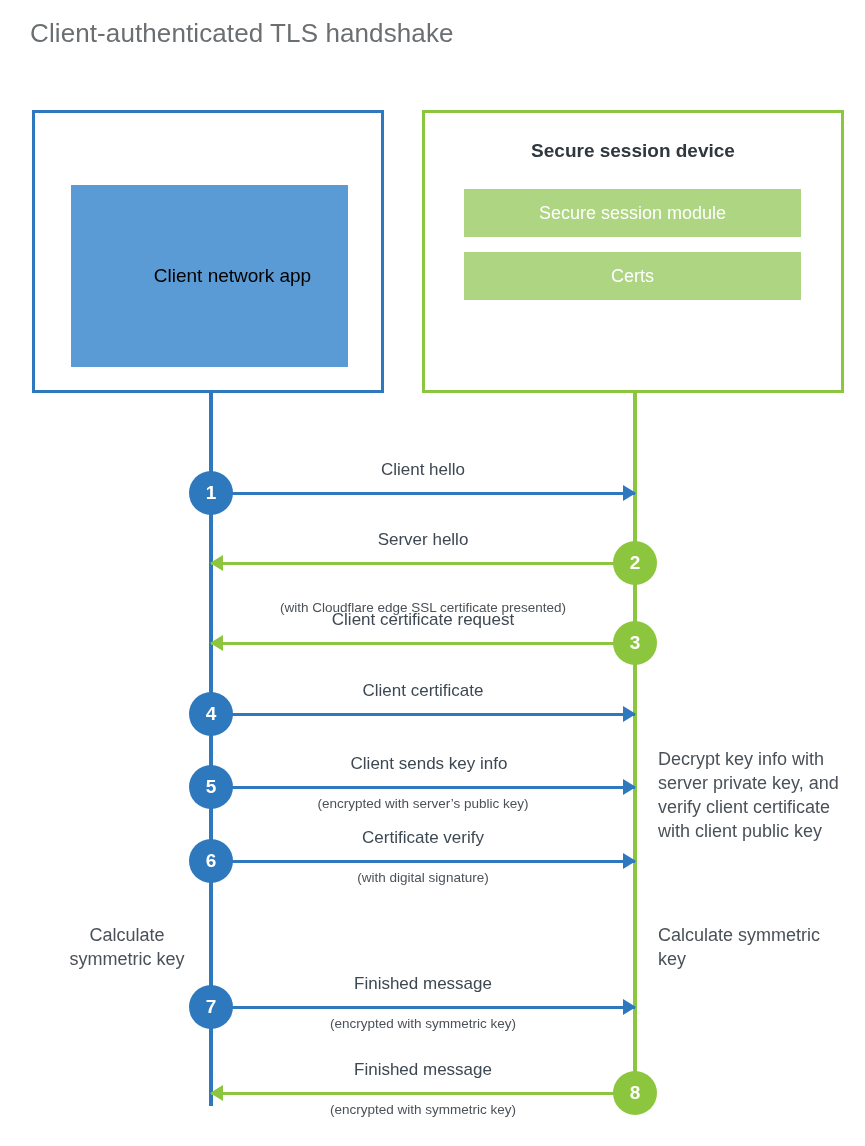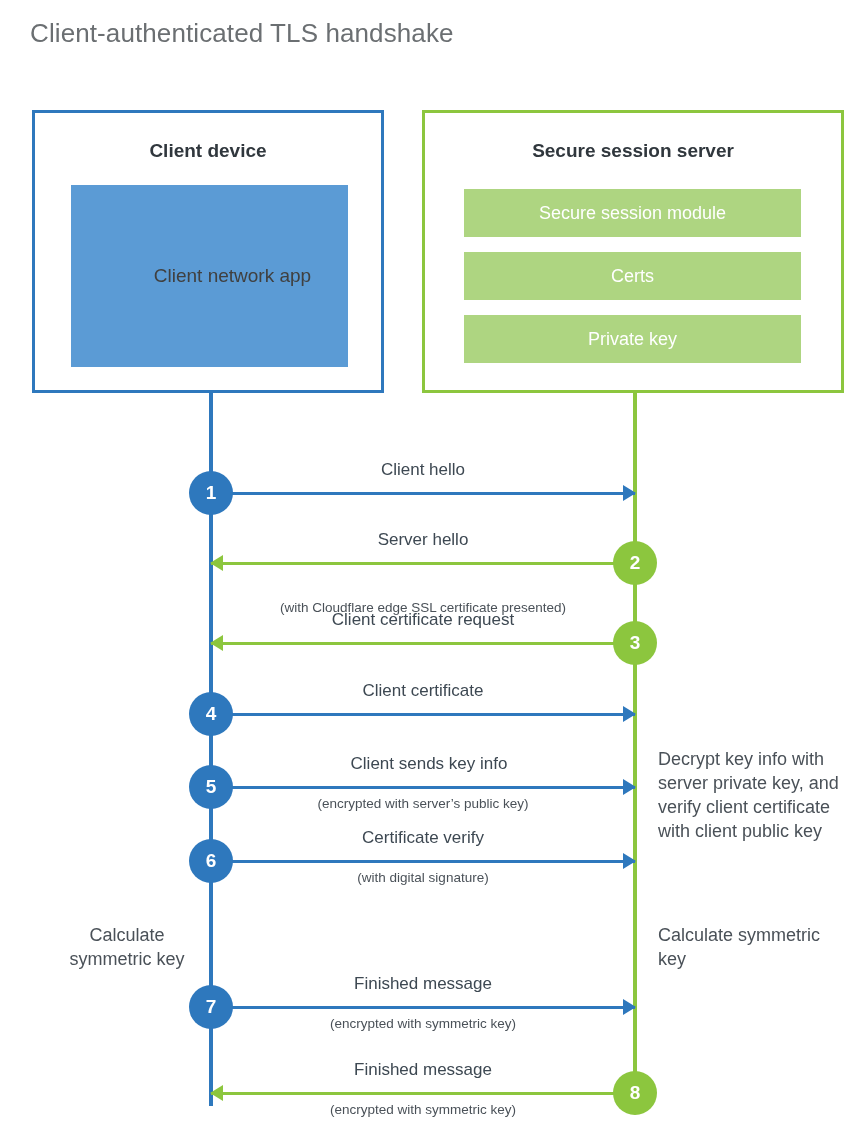--- a/index.html
+++ b/index.html
@@ -47,21 +47,21 @@
     font-weight: bold;
     color: #30373d;
     margin-top: 27px;
   }
 
   #client-app {
     position: absolute;
     left: 36px; top: 72px;
     width: 277px; height: 182px;
     background: #5B9BD5;
-    color: #404040;
+    color: #000000;
     font-size: 19px;
     display: flex;
     align-items: center;
     justify-content: center;
     text-align: center;
     line-height: 1.28;
     padding-left: 46px;
   }
 
   .server-bar {
@@ -166,29 +166,27 @@
     left: 658px; top: 924px; width: 170px;
     text-align: left;
   }
 </style>
 </head>
 <body>
 
 <div id="page-title">Client-authenticated TLS handshake</div>
 
 <div class="actor-box" id="client-box">
-  <div class="actor-title">Client device</div>
   <div id="client-app">Client network app</div>
 </div>
 
 <div class="actor-box" id="server-box">
-  <div class="actor-title">Secure session server</div>
+  <div class="actor-title">Secure session device</div>
   <div class="server-bar" id="bar-certs">Certs</div>
   <div class="server-bar" id="bar-module">Secure session module</div>
-  <div class="server-bar" id="bar-privkey">Private key</div>
 </div>
 
 <div class="lifeline" id="client-lifeline"></div>
 <div class="lifeline" id="server-lifeline"></div>
 
 <div id="sequence-layer">
     <div class="arrow blue rtl-false" style="left: 211px; top: 484px; width: 424px; height: 18px;">
       <div class="shaft"></div>
       <div class="head"></div>
     </div>

